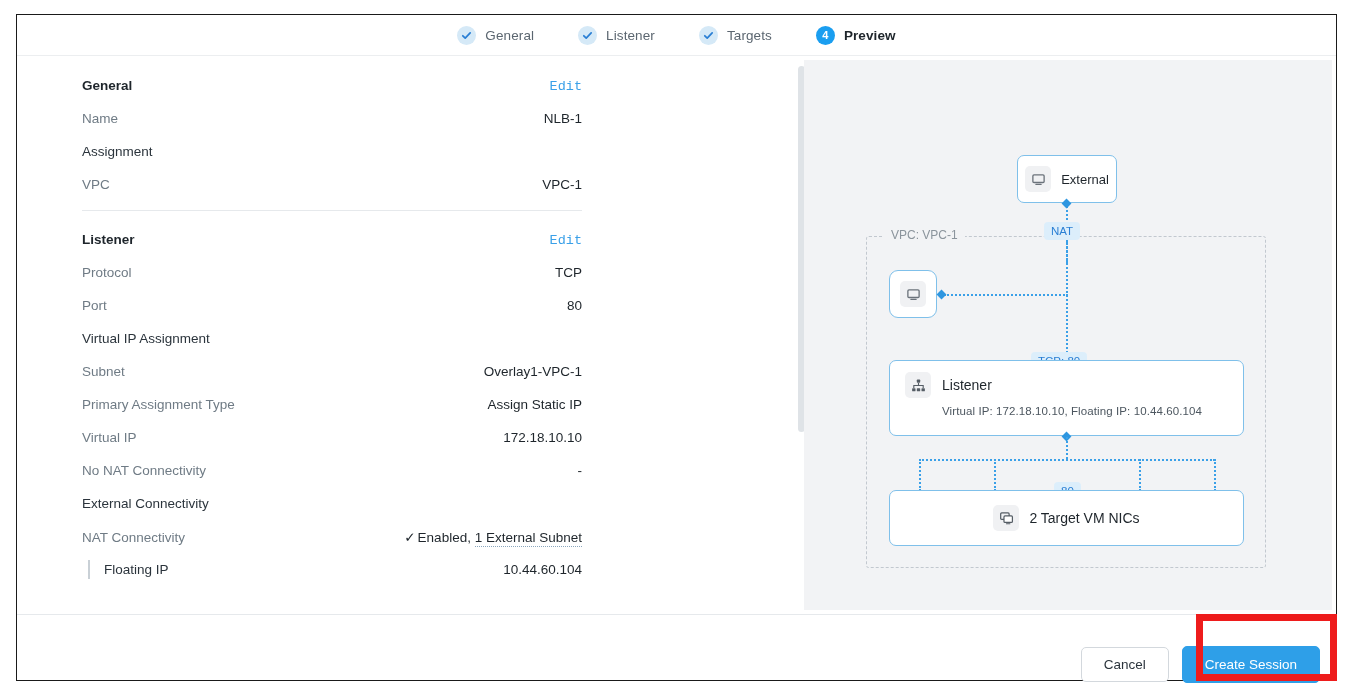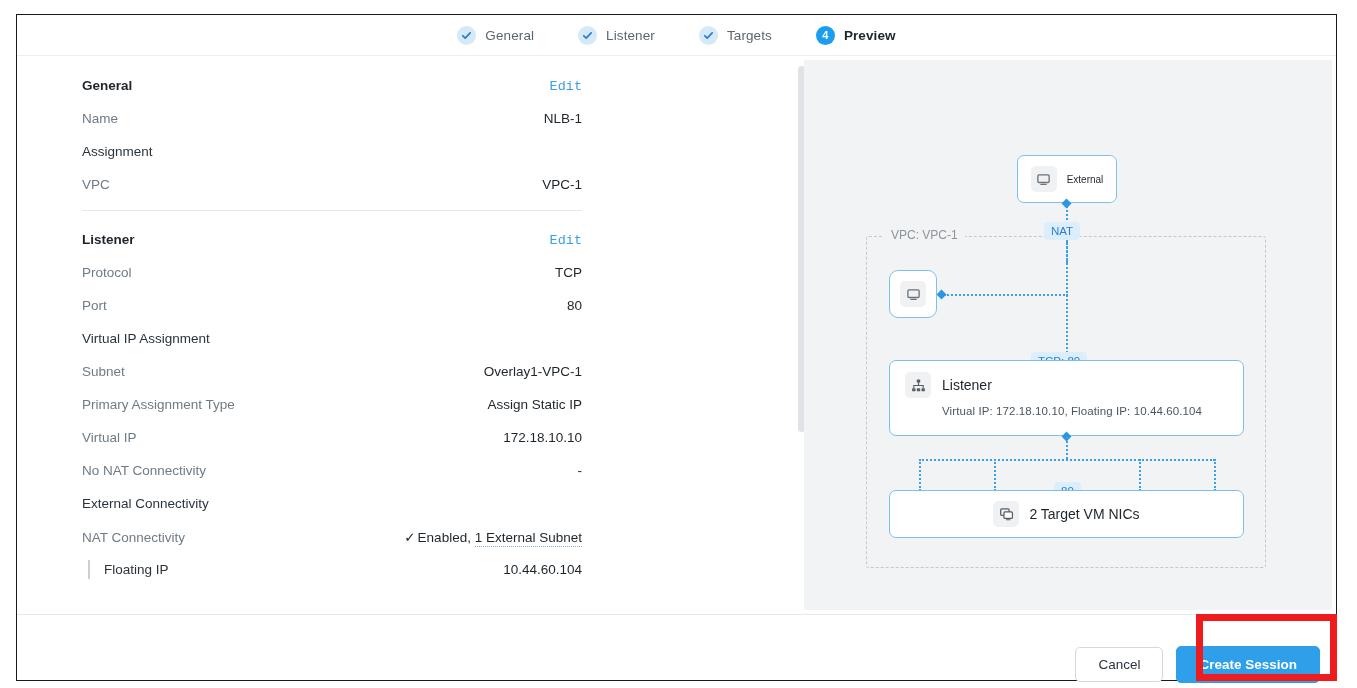--- a/index.html
+++ b/index.html
@@ -87,28 +87,28 @@
   
   .node{
     position:absolute;background:#fff;border:1px solid #7fc0ea;
     border-radius:7px;box-sizing:border-box;
   }
   .node-ext{left:213px;top:95px;width:100px;height:48px;
     display:flex;align-items:center;justify-content:center;gap:10px;}
   .node-vm{left:85px;top:210px;width:48px;height:48px;
     display:flex;align-items:center;justify-content:center;border-radius:9px;}
   .node-listener{left:85px;top:300px;width:355px;height:76px;}
-  .node-targets{left:85px;top:430px;width:355px;height:48px;
+  .node-targets{left:85px;top:430px;width:355px;height:56px;
     display:flex;align-items:center;justify-content:center;gap:10px;}
 
   .ico-box{
     width:26px;height:26px;border-radius:5px;background:#f0f1f3;
     display:flex;align-items:center;justify-content:center;flex:0 0 26px;
   }
-  .node-label{font-size:10px;color:#1e252b;}
+  .node-label{font-size:13px;color:#1e252b;}
   .node-label.big{font-size:14px;}
 
   .listener-top{display:flex;align-items:center;gap:11px;padding:11px 0 0 15px;}
   .listener-sub{
     font-size:11.5px;color:#4c565f;padding:7px 0 0 52px;letter-spacing:.1px;
   }
 
   
   .vpc-box{
     position:absolute;left:62px;top:176px;width:400px;height:332px;
@@ -142,21 +142,20 @@
     font-family:inherit;
     margin-top:34px;
   }
   .btn-cancel{
     background:#fff;border:1px solid #d3d8dd;color:#2b343c;
     padding:9px 22px;
   }
   .btn-primary{
     background:#2e9fe8;border:1px solid #2e9fe8;color:#fff;
     padding:10px 22px;
-    font-weight:bold;
   }
 
   
   .annot{
     position:absolute;left:1196px;top:614px;width:141px;height:67px;
     border:7px solid #ee1c1c;box-sizing:border-box;pointer-events:none;
   }
 </style>
 </head>
 <body>

